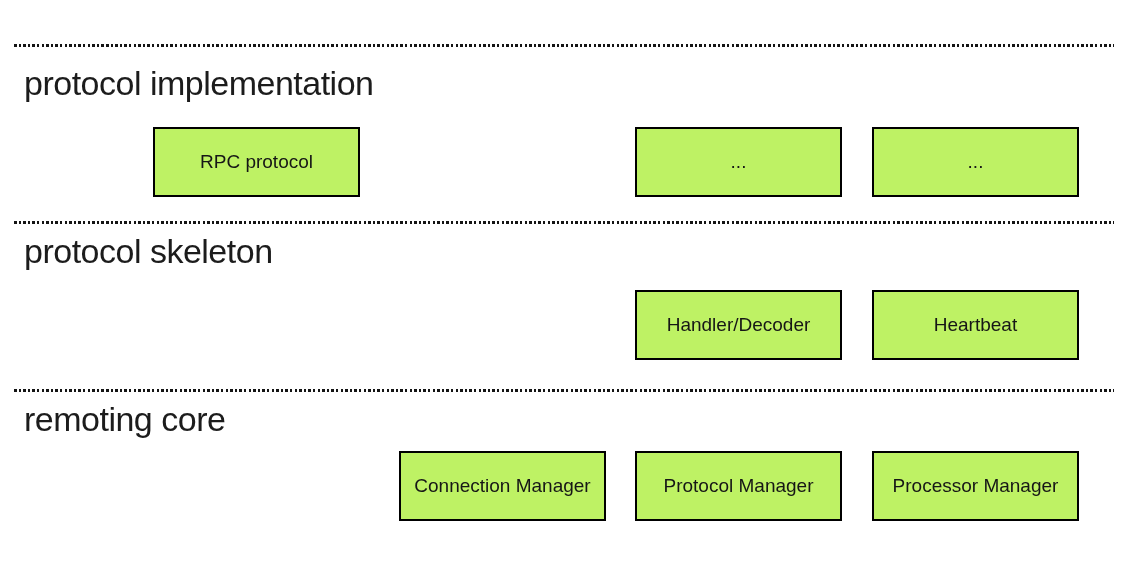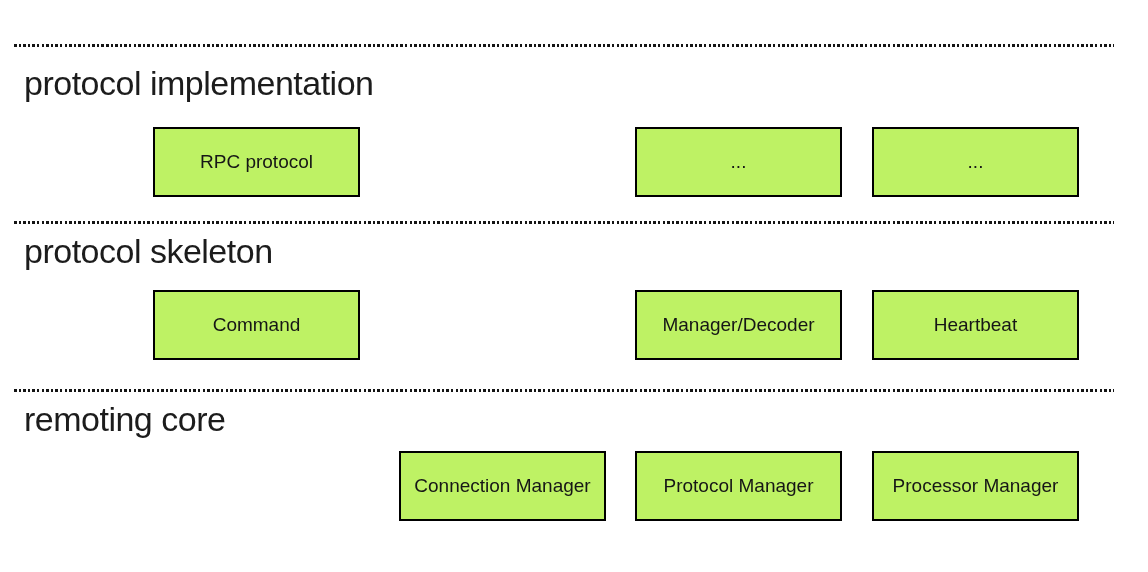--- a/index.html
+++ b/index.html
@@ -67,25 +67,22 @@
   </div>
   <div class="module-box" style="left:635px; top:127px">
     <span class="label">...</span>
   </div>
   <div class="module-box" style="left:872px; top:127px">
     <span class="label">...</span>
   </div>
 
   <div class="dotted-line" style="top:221px"></div>
   <div class="layer-title" style="top:230px">protocol skeleton</div>
-  <div class="module-box" style="left:153px; top:290px">
-    <span class="label">Command</span>
-  </div>
   <div class="module-box" style="left:635px; top:290px">
-    <span class="label">Manager/Decoder</span>
+    <span class="label">Handler/Decoder</span>
   </div>
   <div class="module-box" style="left:872px; top:290px">
     <span class="label">Heartbeat</span>
   </div>
 
   <div class="dotted-line" style="top:389px"></div>
   <div class="layer-title" style="top:398px">remoting core</div>
   <div class="module-box" style="left:399px; top:451px">
     <span class="label">Connection Manager</span>
   </div>

